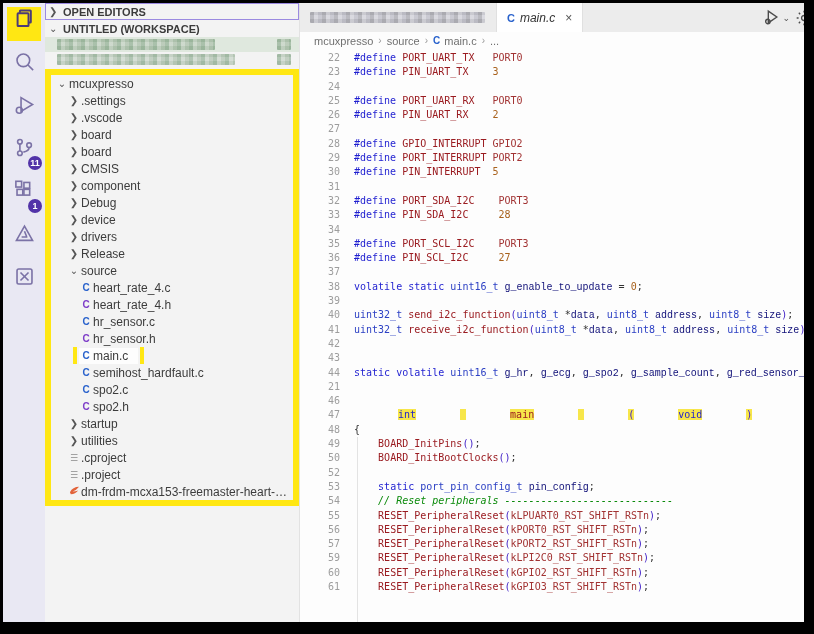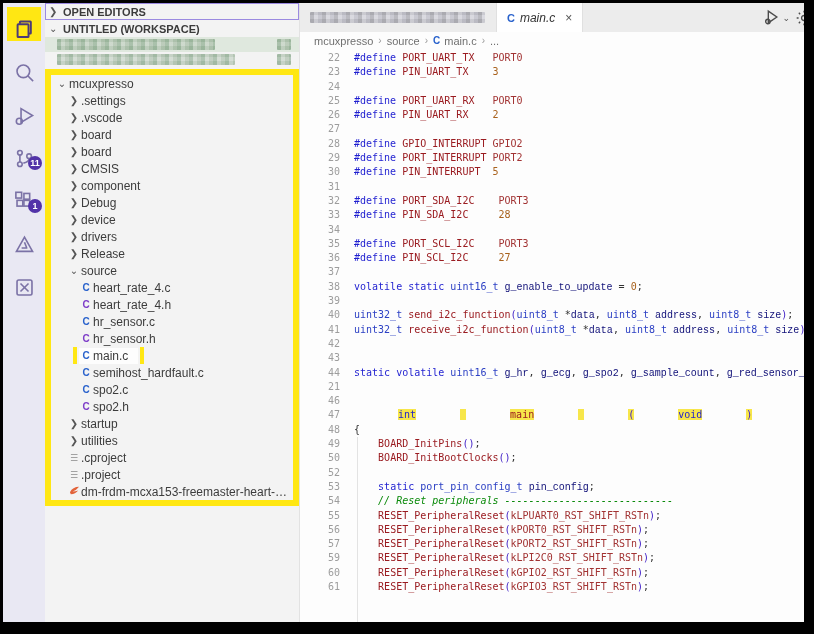--- a/index.html
+++ b/index.html
@@ -12,21 +12,21 @@
     --badge-bg:#5233a8;
   }
   *{margin:0;padding:0;box-sizing:border-box;}
   html,body{width:814px;height:634px;overflow:hidden;}
   body{font-family:"Liberation Sans","DejaVu Sans",sans-serif;background:#000;}
   .frame{position:relative;width:814px;height:634px;background:#000;}
   .app{position:absolute;left:3px;top:3px;right:10px;bottom:12px;display:flex;background:var(--editor-bg);overflow:hidden;}
 
   
   .activitybar{width:42px;background:var(--activity-bg);display:flex;flex-direction:column;align-items:center;padding-top:4px;flex:none;}
-  .act-item{position:relative;width:34px;height:34px;margin-bottom:9px;display:flex;align-items:flex-end;justify-content:center;cursor:pointer;}
+  .act-item{position:relative;width:34px;height:34px;margin-bottom:9px;display:flex;align-items:flex-start;justify-content:center;cursor:pointer;}
   .act-item svg{width:23px;height:23px;stroke:var(--icon-purple);fill:none;stroke-width:1.4;}
   .act-item.boxed{background:var(--yellow);}
   .act-item.boxed svg{stroke:#4b3a78;stroke-width:1.7;}
   .act-badge{position:absolute;right:-1px;bottom:0;min-width:14px;height:14px;border-radius:8px;background:var(--badge-bg);color:#fff;font-size:9px;line-height:14px;text-align:center;padding:0 2px;font-weight:bold;}
 
   
   .sidebar{width:255px;background:var(--sidebar-bg);flex:none;display:flex;flex-direction:column;font-size:12px;color:#3c3c3c;border-right:1px solid #e2e2e2;overflow:hidden;}
   .sb-header{display:flex;align-items:center;justify-content:space-between;padding:8px 10px 6px 14px;}
   .sb-title{font-size:11px;color:#6f6f6f;letter-spacing:.4px;}
   .sb-more{color:#616161;font-size:13px;letter-spacing:1px;cursor:pointer;line-height:8px;}

